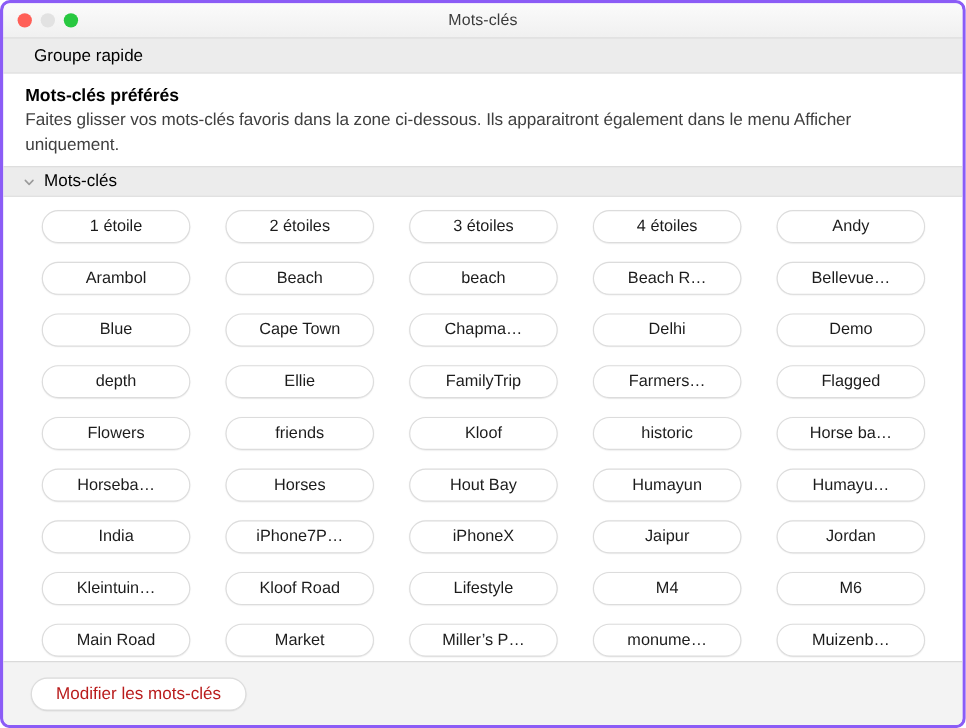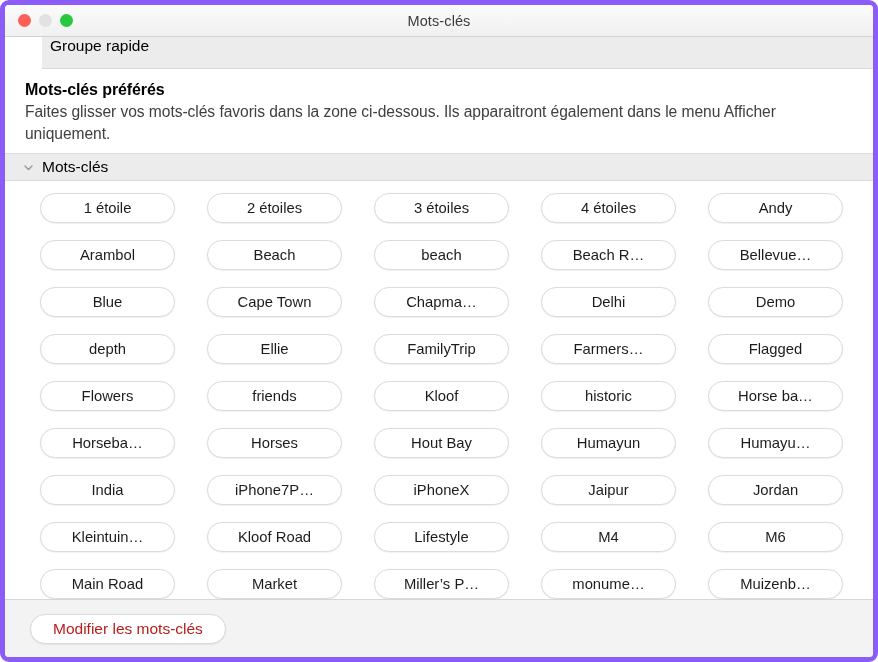--- a/index.html
+++ b/index.html
@@ -14,21 +14,21 @@
     font-family: "Liberation Sans", sans-serif;
     -webkit-font-smoothing: antialiased;
   }
 
   .window {
     position: relative;
     width: 878px;
     height: 662px;
     box-sizing: border-box;
     background: #ffffff;
-    border: 5px solid #8b5cf6;
+    border: 3px solid #8b5cf6;
     border-radius: 9px;
     overflow: hidden;
     display: flex;
     flex-direction: column;
   }
 
   
   .titlebar {
     position: relative;
     height: 31px;
@@ -65,23 +65,23 @@
     letter-spacing: 0.1px;
   }
 
   
   .quick-group-bar {
     flex: 0 0 32px;
     height: 32px;
     background: #ececec;
     border-bottom: 1px solid #d9d9d9;
     display: flex;
-    padding-left: 8px;
-    box-sizing: border-box;
-    margin-left: 37px;
+    align-items: center;
+    padding-left: 28px;
+    box-sizing: border-box;
   }
   .quick-group-bar .label {
     font-size: 15.5px;
     color: #000000;
   }
 
   
   .intro {
     flex: 0 0 auto;
     padding: 9px 32px 8px 20px;

